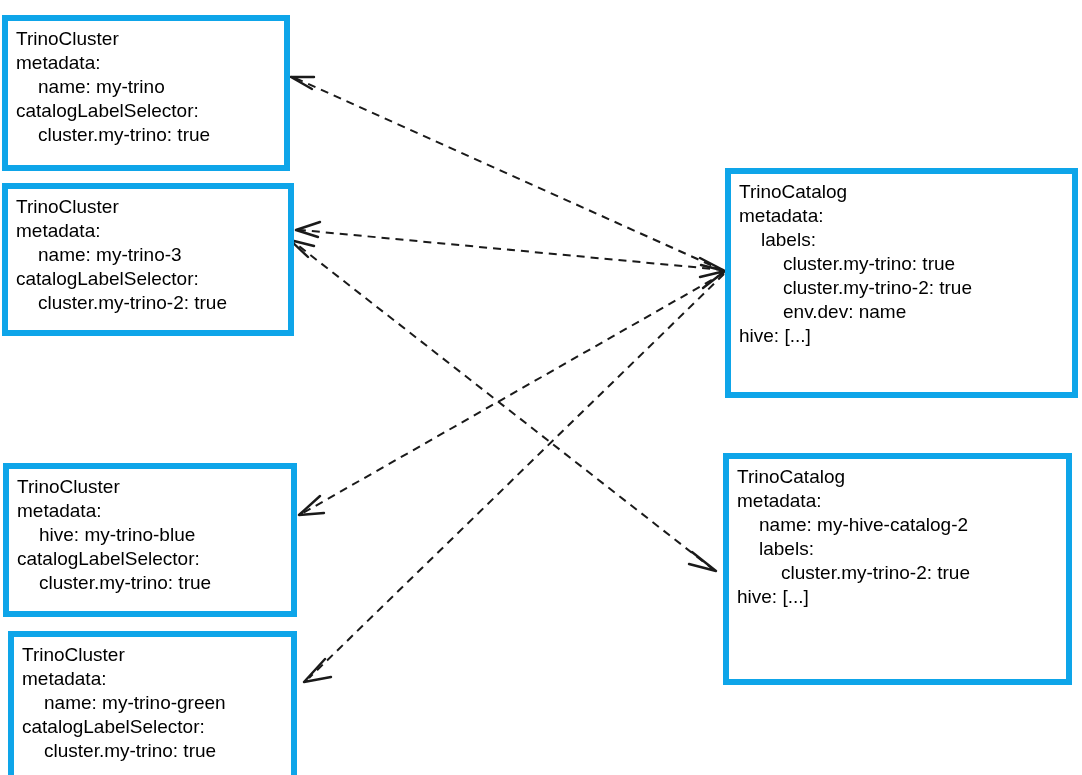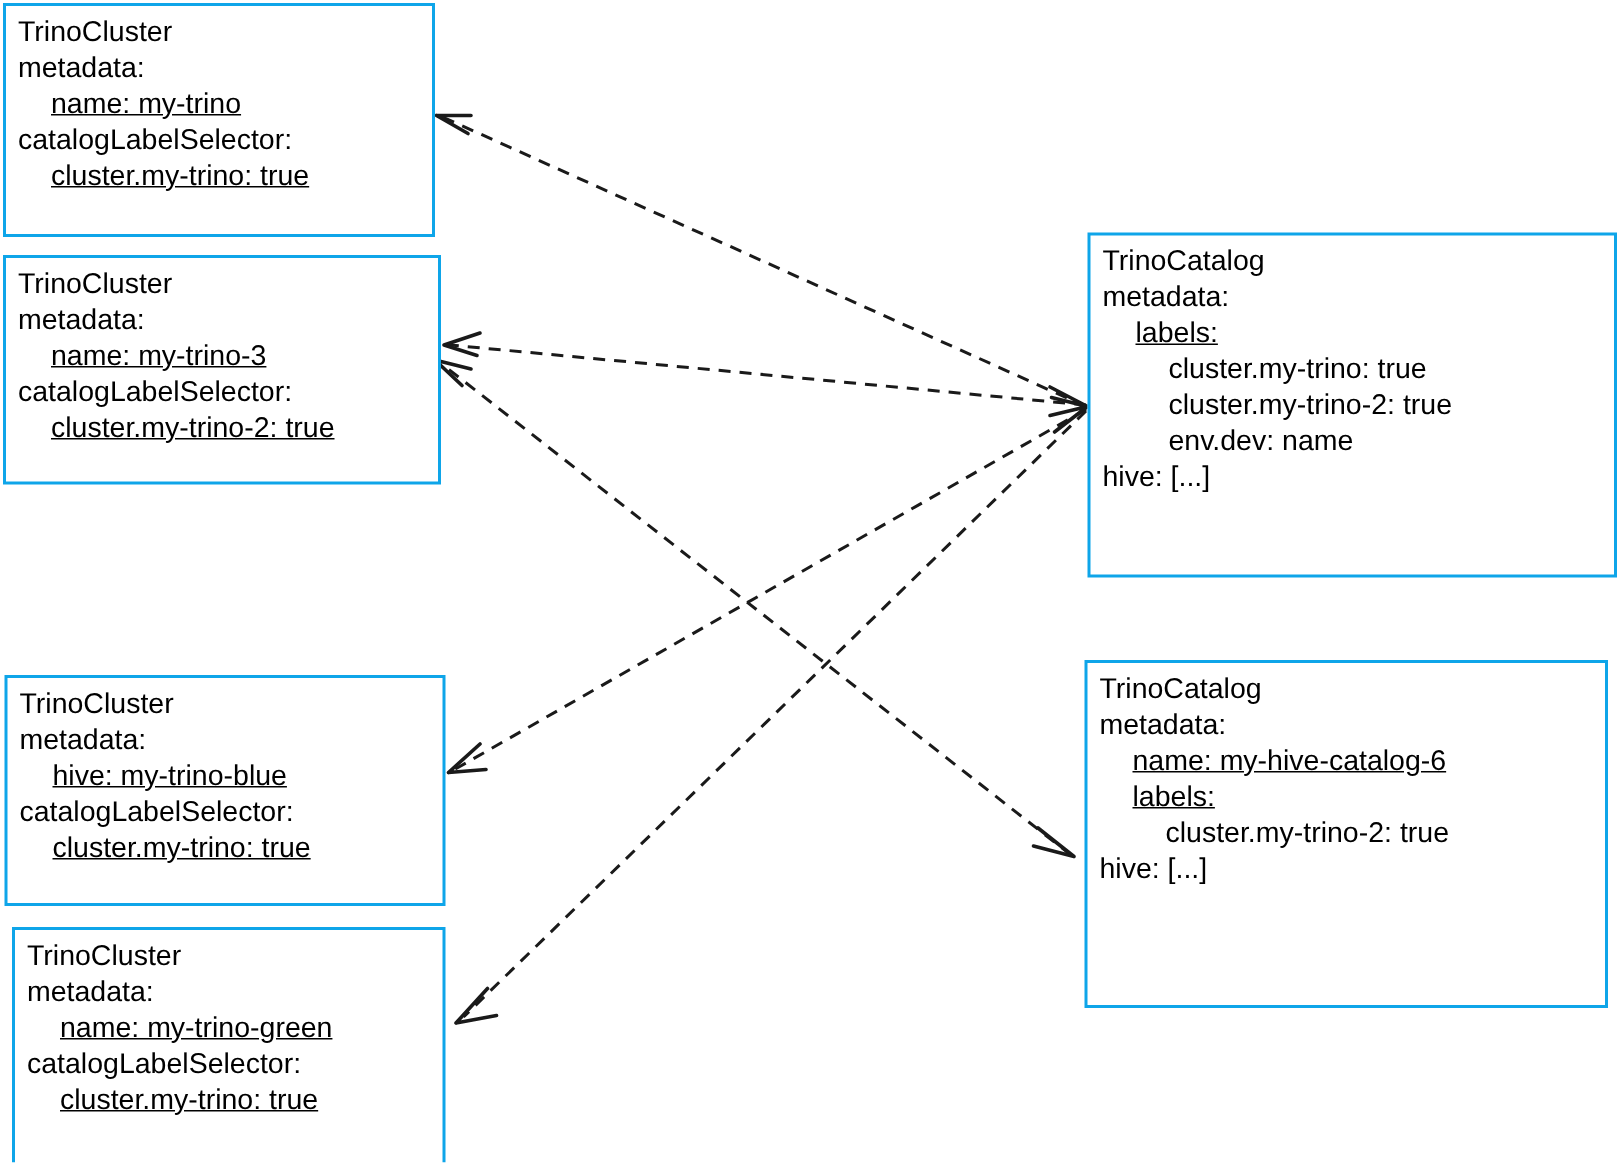--- a/index.html
+++ b/index.html
@@ -19,32 +19,33 @@
     position: absolute;
     left: 0;
     top: 0;
     width: 1082px;
     height: 775px;
     pointer-events: none;
   }
   .node-box {
     position: absolute;
     box-sizing: border-box;
-    border: 2px solid #0ea5e9;
+    border: 6px solid #0ea5e9;
     background: #ffffff;
     padding: 6px 0 0 8px;
+    margin-top: 13px;
   }
   .node-line {
     font-family: "Liberation Sans", sans-serif;
     font-size: 19px;
     line-height: 24px;
     color: #000000;
     white-space: pre;
   }
-  .indent-1 { padding-left: 22px; text-decoration: underline; }
+  .indent-1 { padding-left: 22px; }
   .indent-2 { padding-left: 44px; }
 </style>
 </head>
 <body>
 
 <div id="canvas">
 
   <svg class="arrows-layer" width="1082" height="775" viewBox="0 0 1082 775">
 
     <g>
@@ -119,19 +120,19 @@
     <div class="node-line indent-1">labels:</div>
     <div class="node-line indent-2">cluster.my-trino: true</div>
     <div class="node-line indent-2">cluster.my-trino-2: true</div>
     <div class="node-line indent-2">env.dev: name</div>
     <div class="node-line">hive: [...]</div>
   </div>
 
   <div class="node-box" style="left:723px; top:440px; width:349px; height:232px;">
     <div class="node-line">TrinoCatalog</div>
     <div class="node-line">metadata:</div>
-    <div class="node-line indent-1">name: my-hive-catalog-6</div>
+    <div class="node-line indent-1">name: my-hive-catalog-2</div>
     <div class="node-line indent-1">labels:</div>
     <div class="node-line indent-2">cluster.my-trino-2: true</div>
     <div class="node-line">hive: [...]</div>
   </div>
 
 </div>
 
 </body></html>

